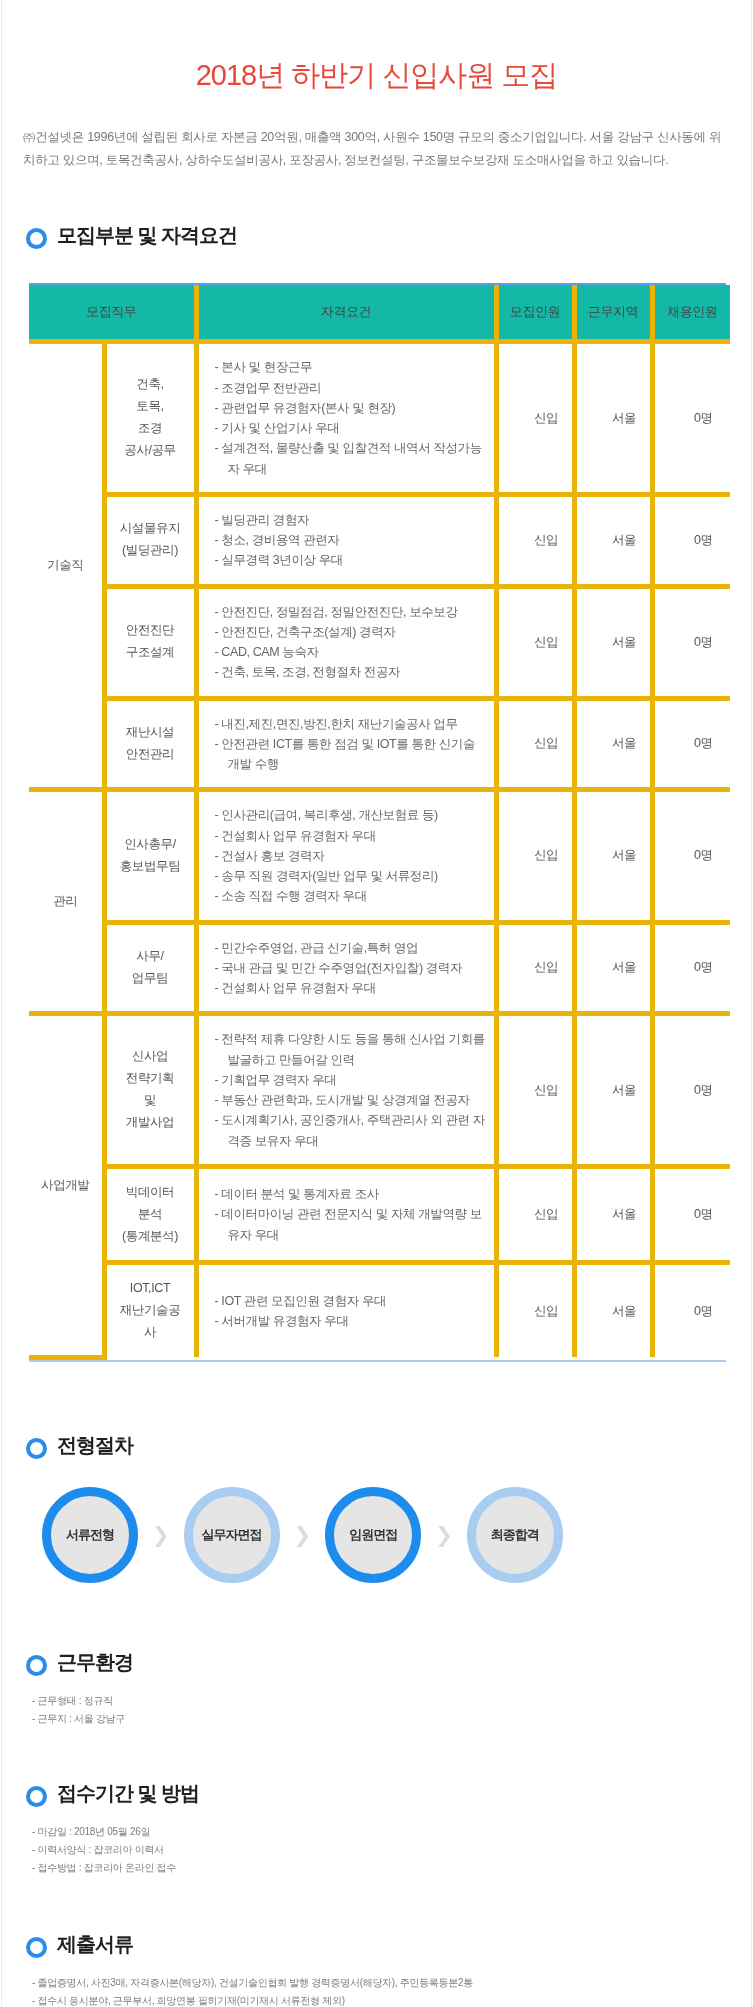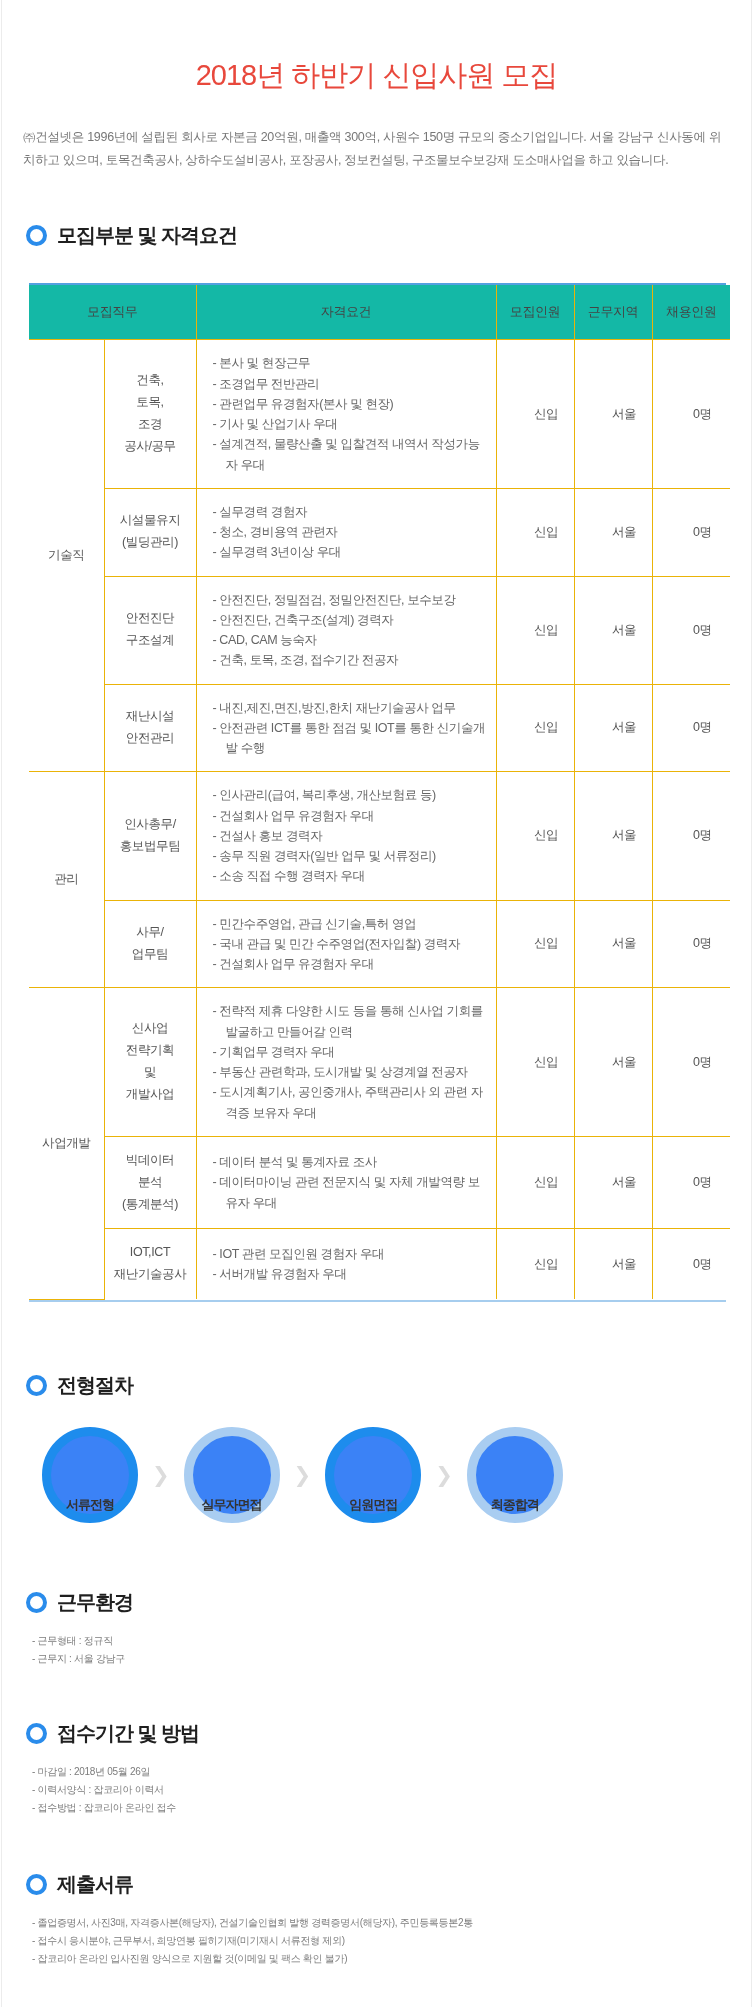--- a/index.html
+++ b/index.html
@@ -5,44 +5,44 @@
   html,body{margin:0;padding:0;background:#fff;}
   body{width:753px;font-family:"Liberation Sans","DejaVu Sans",sans-serif;color:#333;}
   .card{box-sizing:border-box;width:751px;margin:0 1px;border:1px solid #ececec;border-top:none;
         border-radius:0 0 6px 6px;padding:30px 0 60px 0;background:#fff;}
 
   
   .page-title{text-align:center;font-size:29px;font-weight:500;letter-spacing:-1px;margin:26px 0 30px 0;}
   .intro{padding:0 21px;font-size:12.5px;line-height:1.85;color:#777;letter-spacing:-0.3px;margin-bottom:50px;}
 
   
-  .section-head{display:flex;align-items:center;margin:0 0 0 24px;}
+  .section-head{display:flex;align-items:flex-end;margin:0 0 0 24px;}
   .ring{width:13px;height:13px;border-radius:50%;border:4px solid #2a8ceb;margin-right:10px;flex:0 0 auto;}
   .section-title{font-size:20px;font-weight:bold;color:#1f1f1f;letter-spacing:-1px;}
 
   
   .table-wrap{margin:34px 25px 0 27px;border-top:2px solid #54a0e0;border-bottom:2px solid #a6cdee;}
   table{border-collapse:collapse;table-layout:fixed;width:100%;font-size:12.5px;color:#666;}
-  th,td{border:1px solid #eab308;letter-spacing:-0.4px;}
+  th,td{border:5px solid #eab308;letter-spacing:-0.4px;}
   th{font-weight:normal;color:#444;font-size:13px;padding:18px 4px;background:#14b8a6;}
   td{padding:13px 8px;vertical-align:middle;}
   td.group-cell{text-align:center;color:#555;}
   td.job-cell{text-align:center;white-space:pre-line;line-height:1.75;color:#555;}
   td.req-cell{text-align:left;padding-left:16px;}
   td.center-cell{text-align:center;color:#555;padding-left:30px;}
   .req{padding-left:13px;text-indent:-13px;line-height:1.62;}
   tr{page-break-inside:avoid;}
   table tr:first-child th{border-top:none;}
   table tr:last-child td{border-bottom:none;}
   th:first-child,td:first-child{border-left:none;}
   th:last-child,td:last-child{border-right:none;}
 
   
   .process-row{display:flex;align-items:center;margin:28px 0 0 40px;}
-  .step-circle{width:78px;height:78px;border-radius:50%;background:#3b82f6;display:flex;align-items:flex-end;
+  .step-circle{width:78px;height:78px;border-radius:50%;background:#e5e5e5;display:flex;align-items:center;
                justify-content:center;flex:0 0 auto;}
   .tone-dark{border:9px solid #1d8ced;}
   .tone-light{border:9px solid #a9cdf1;}
   .step-label{font-size:13px;font-weight:bold;color:#333;letter-spacing:-1px;white-space:nowrap;}
   .chevron{color:#dcdcdc;font-size:21px;font-weight:bold;margin:0 14px;flex:0 0 auto;}
 
   
   .plain-list{margin:16px 0 0 30px;}
   .list-item{font-size:10px;color:#7c7c7c;line-height:1.8;letter-spacing:-0.3px;}
 
@@ -99,36 +99,36 @@
               <div class="req">- 설계견적, 물량산출 및 입찰견적 내역서 작성가능자 우대</div>
             </td>
             <td class="center-cell">신입</td>
             <td class="center-cell">서울</td>
             <td class="center-cell">0명</td>
           </tr>
           <tr>
             <td class="job-cell">시설물유지
 (빌딩관리)</td>
             <td class="req-cell">
-              <div class="req">- 실무경력 경험자</div>
+              <div class="req">- 빌딩관리 경험자</div>
               <div class="req">- 청소, 경비용역 관련자</div>
               <div class="req">- 실무경력 3년이상 우대</div>
             </td>
             <td class="center-cell">신입</td>
             <td class="center-cell">서울</td>
             <td class="center-cell">0명</td>
           </tr>
           <tr>
             <td class="job-cell">안전진단
 구조설계</td>
             <td class="req-cell">
               <div class="req">- 안전진단, 정밀점검, 정밀안전진단, 보수보강</div>
               <div class="req">- 안전진단, 건축구조(설계) 경력자</div>
               <div class="req">- CAD, CAM 능숙자</div>
-              <div class="req">- 건축, 토목, 조경, 접수기간 전공자</div>
+              <div class="req">- 건축, 토목, 조경, 전형절차 전공자</div>
             </td>
             <td class="center-cell">신입</td>
             <td class="center-cell">서울</td>
             <td class="center-cell">0명</td>
           </tr>
           <tr>
             <td class="job-cell">재난시설
 안전관리</td>
             <td class="req-cell">
               <div class="req">- 내진,제진,면진,방진,한치 재난기술공사 업무</div>

